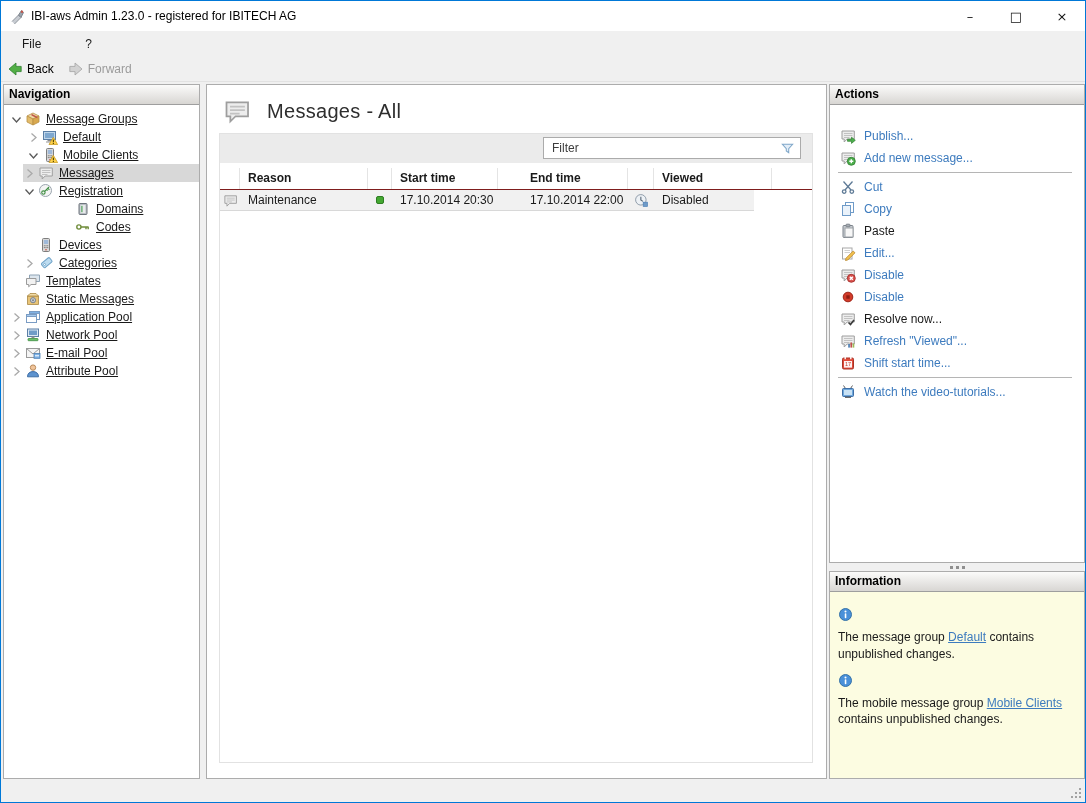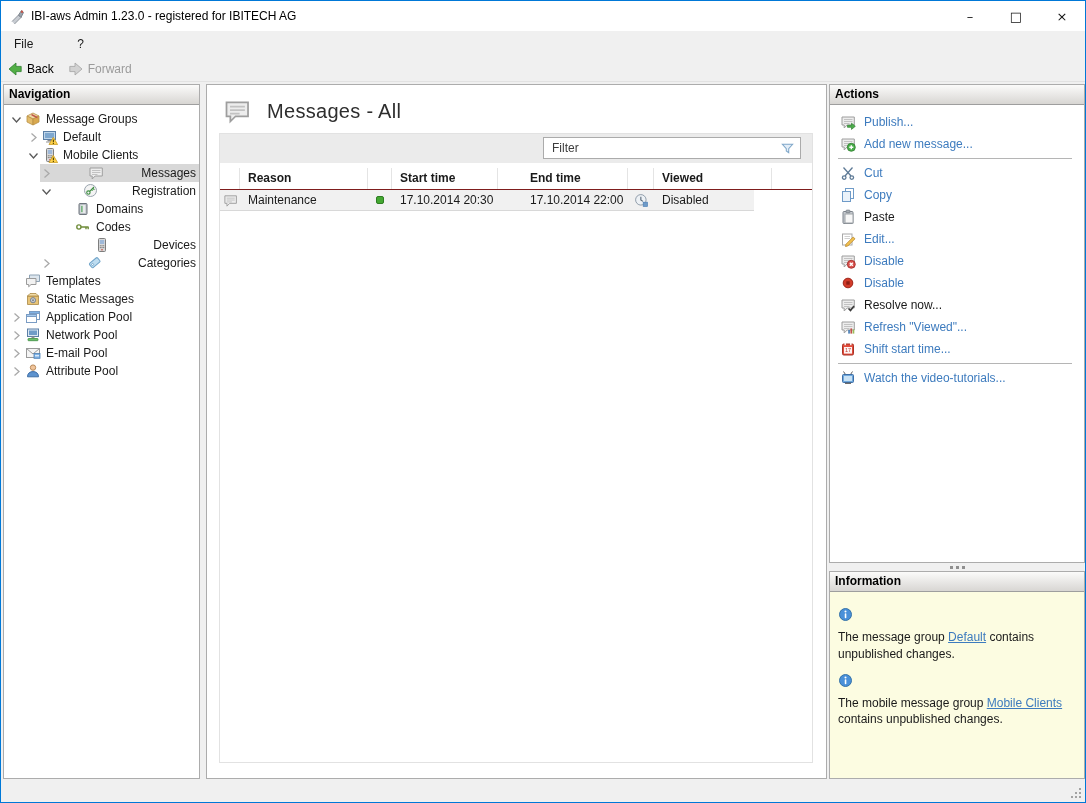--- a/index.html
+++ b/index.html
@@ -7,44 +7,44 @@
   .window{ position:relative; width:1086px; height:803px; border:1px solid #0078D7; background:#F0F0F0; overflow:hidden; }
 
   
   .titlebar{ height:30px; background:#ffffff; display:flex; align-items:center; padding-left:8px; }
   .titlebar .appicon{ width:16px; height:16px; margin-right:6px; flex:none; }
   .titlebar .title{ font-size:12px; color:#000; }
   .winbtns{ margin-left:auto; display:flex; height:30px; }
   .winbtn{ width:46px; height:30px; border:none; background:#fff; font-size:13px; color:#111; display:flex; align-items:center; justify-content:center; font-family:"DejaVu Sans",sans-serif; cursor:default; }
 
   
-  .menubar{ height:25px; display:flex; align-items:center; padding-left:4px; background:#F0F0F0;gap:26px; }
+  .menubar{ height:25px; display:flex; align-items:center; padding-left:12px; background:#F0F0F0;gap:26px; }
   .menu-item{ padding:3px 9px; }
   .toolbar{ height:26px; display:flex; padding-left:6px; gap:14px; background:#F0F0F0; border-bottom:1px solid #E2E2E2; }
   .toolbtn{ display:flex; align-items:center; gap:4px; }
   .toolbtn svg{ width:16px; height:16px; }
   .toolbtn .tlbl{ color:#000; }
   .toolbtn.disabled .tlbl{ color:#9b9b9b; }
 
   
   .workspace{ position:absolute; top:81px; left:0; right:0; bottom:21px; background:#F0F0F0; }
   .panel{ position:absolute; background:#fff; border:1px solid #ACACAC; }
   .panel-header{ height:20px; line-height:19px; padding-left:5px; font-weight:bold; color:#000;
     background:linear-gradient(to bottom,#FBFBFA,#D8D6D3); border-bottom:1px solid #9E9E9E; }
   .nav-panel{ left:2px; top:2px; width:197px; bottom:2px; }
   .main-panel{ left:205px; top:2px; width:621px; bottom:2px; }
   .actions-panel{ left:828px; top:2px; width:256px; height:479px; }
   .splitter{ position:absolute; left:828px; top:481px; width:256px; height:8px; display:flex; align-items:center; justify-content:center; gap:3px; }
   .splitter i{ width:3px; height:3px; background:#8f8f8f; display:block; }
   .info-panel{ left:828px; top:489px; width:256px; bottom:2px; }
 
   
-  .tree{ padding-top:5px; }
+  .tree{ padding-top:5px;text-decoration:underline; }
   .trow-nav{ display:flex; align-items:center; height:18px; white-space:nowrap; }
-  .lv0{ margin-left:6px; } .lv1{ margin-left:23px; } .lv2{ margin-left:36px;justify-content:space-between; } .lv3{ margin-left:56px; }
+  .lv0{ margin-left:6px; } .lv1{ margin-left:23px; } .lv2{ margin-left:19px; } .lv3{ margin-left:56px; }
   .trow-nav.selected{ background:#D8D8D8; }
   .chev{ width:13px; height:13px; flex:none; margin-right:2px; }
   .ticon{ width:16px; height:16px; flex:none; margin-right:5px; }
   .tlabel{ padding:1px 3px 2px 0; }
 
   
   .content-title{ display:flex; align-items:center; padding:12px 0 0 15px; }
   .content-title .bigicon{ width:30px; height:28px; }
   .content-title .pagetitle{ margin-left:15px; font-size:20px; font-weight:300; color:#2e2e2e; letter-spacing:.3px; }
   .content-box{ position:absolute; left:12px; top:48px; width:594px; bottom:15px; border:1px solid #E2E2E2; background:#fff; }
@@ -59,21 +59,21 @@
   .th.noname{ padding-left:0; }
   .c0{ width:20px; flex:none; } .c1{ width:128px; flex:none; } .c2{ width:24px; flex:none; }
   .c3{ width:106px; flex:none; } .c4{ width:106px; flex:none;margin-left:24px; } .c5{ width:26px; flex:none; } .c6{ width:118px; flex:none; }
   .trow{ display:flex; height:21px; width:534px; background:#F1F1F1; border-bottom:1px solid #D8D8D8; align-items:center; }
   .td{ padding-left:8px; white-space:nowrap; overflow:hidden; }
   .td.icel{ padding-left:0; display:flex; align-items:center; justify-content:center; }
   .td.icel svg{ width:15px; height:15px; }
   .greendot{ width:8px; height:8px; border-radius:2px; background:#44A832; border:1px solid #2E7D23; }
 
   
-  .actions-list{ padding-top:6px; }
+  .actions-list{ padding-top:20px; }
   .action{ display:flex; align-items:center; height:22px; padding-left:10px; gap:8px; white-space:nowrap; }
   .action svg{ width:16px; height:16px; flex:none; }
   .action .albl{ color:#3D7BBE; }
   .action.off .albl{ color:#1a1a1a; }
   .adivider{ height:1px; background:#B5B5B5; margin:3px 12px 3px 8px; }
 
   
   .info-body{ position:absolute; left:0; right:0; top:20px; bottom:0; background:#FCFCE1; padding:5px 8px; overflow:hidden; }
   .info-item{ display:flex; gap:7px; margin-top:9px; line-height:1.4;flex-direction:column; }
   .info-item .iicon{ width:15px; height:15px; flex:none; margin-top:1px; }

